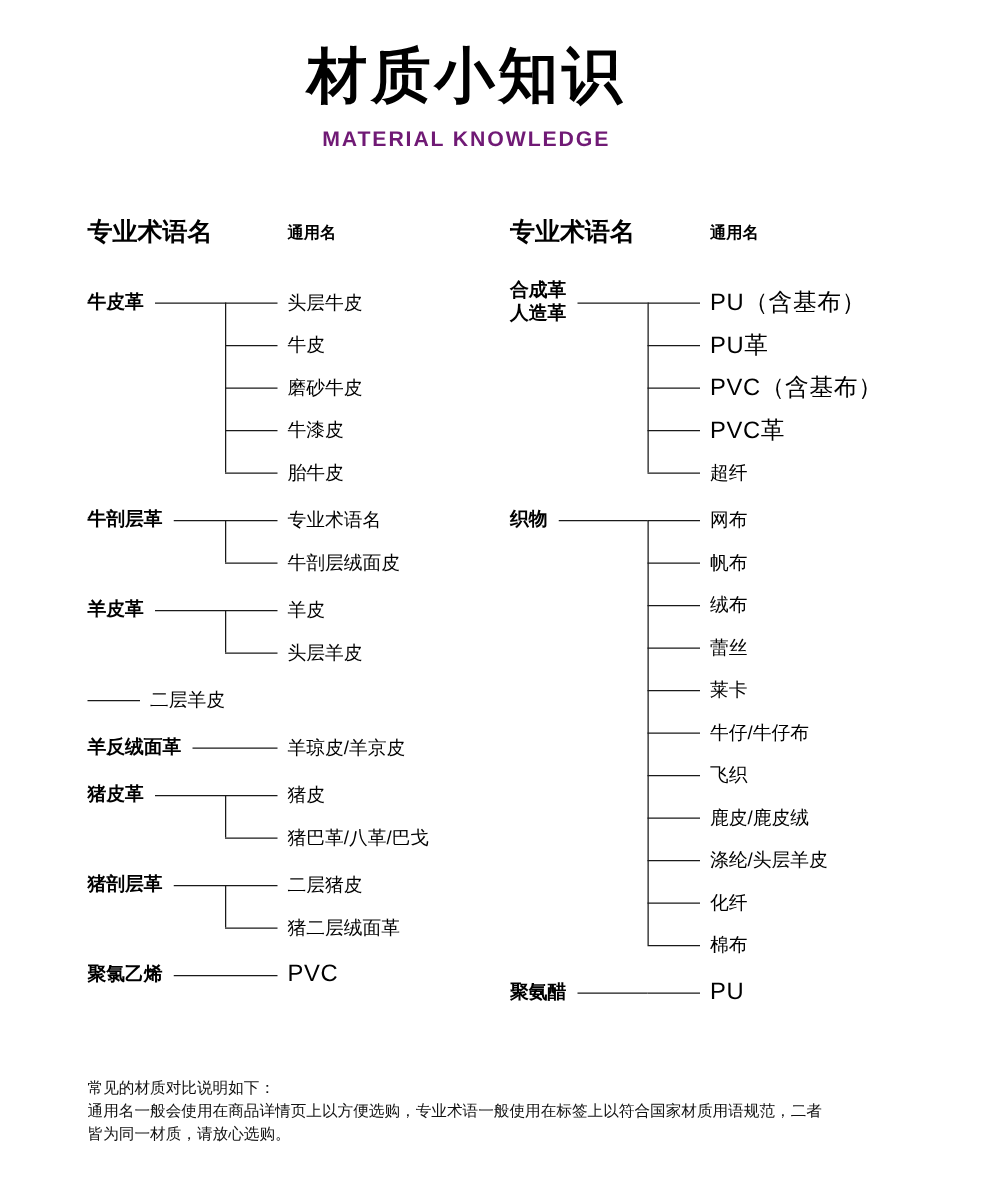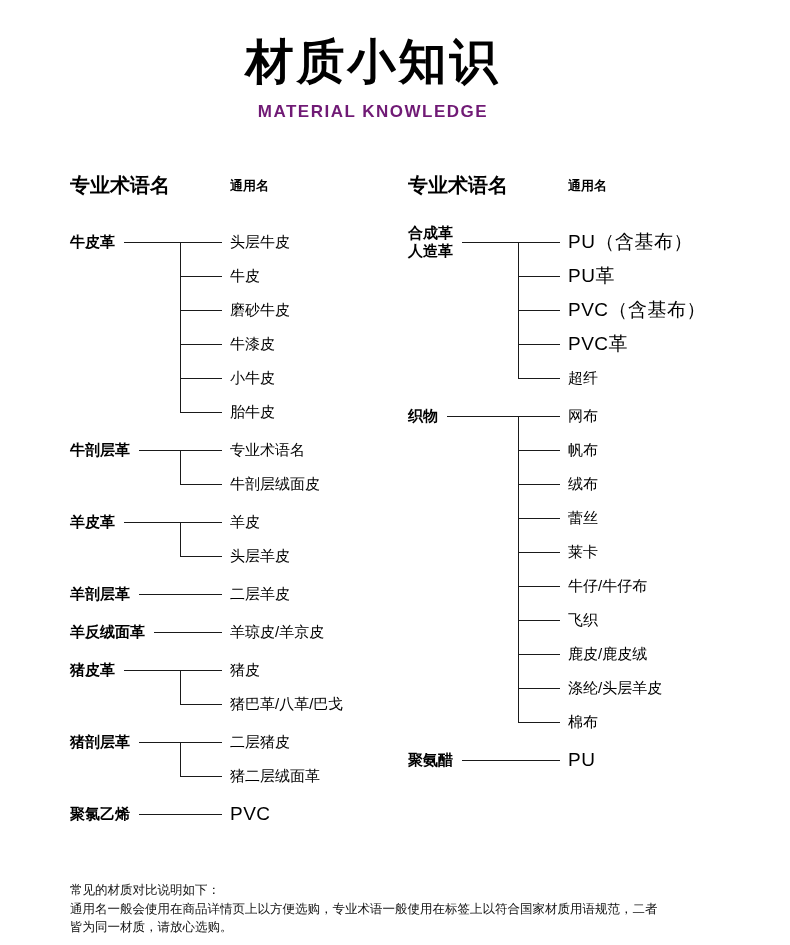--- a/index.html
+++ b/index.html
@@ -98,24 +98,20 @@
             <div class="item">
               <span class="stub"></span>
               <span class="item-label">磨砂牛皮</span>
             </div>
             <div class="item">
               <span class="stub"></span>
               <span class="item-label">牛漆皮</span>
             </div>
             <div class="item">
               <span class="stub"></span>
-              <span class="item-label">小牛皮</span>
-            </div>
-            <div class="item">
-              <span class="stub"></span>
               <span class="item-label">胎牛皮</span>
             </div>
           </div>
         </div>
         <div class="group">
           <div class="term-cell">
             <span class="term">牛剖层革</span>
             <span class="hline"></span>
           </div>
           <div class="items">
@@ -141,24 +137,20 @@
               <span class="stub"></span>
               <span class="item-label">羊皮</span>
             </div>
             <div class="item">
               <span class="stub"></span>
               <span class="item-label">头层羊皮</span>
             </div>
           </div>
         </div>
         <div class="group">
-          <div class="term-cell">
-            <span class="term">羊剖层革</span>
-            <span class="hline"></span>
-          </div>
           <div class="items">
             <div class="item">
               <span class="stub"></span>
               <span class="item-label">二层羊皮</span>
             </div>
           </div>
         </div>
         <div class="group">
           <div class="term-cell">
             <span class="term">羊反绒面革</span>
@@ -291,20 +283,24 @@
             <div class="item">
               <span class="stub"></span>
               <span class="item-label">鹿皮/鹿皮绒</span>
             </div>
             <div class="item">
               <span class="stub"></span>
               <span class="item-label">涤纶/头层羊皮</span>
             </div>
             <div class="item">
               <span class="stub"></span>
+              <span class="item-label">化纤</span>
+            </div>
+            <div class="item">
+              <span class="stub"></span>
               <span class="item-label">棉布</span>
             </div>
           </div>
         </div>
         <div class="group">
           <div class="term-cell">
             <span class="term">聚氨醋</span>
             <span class="hline"></span>
           </div>
           <div class="items">

